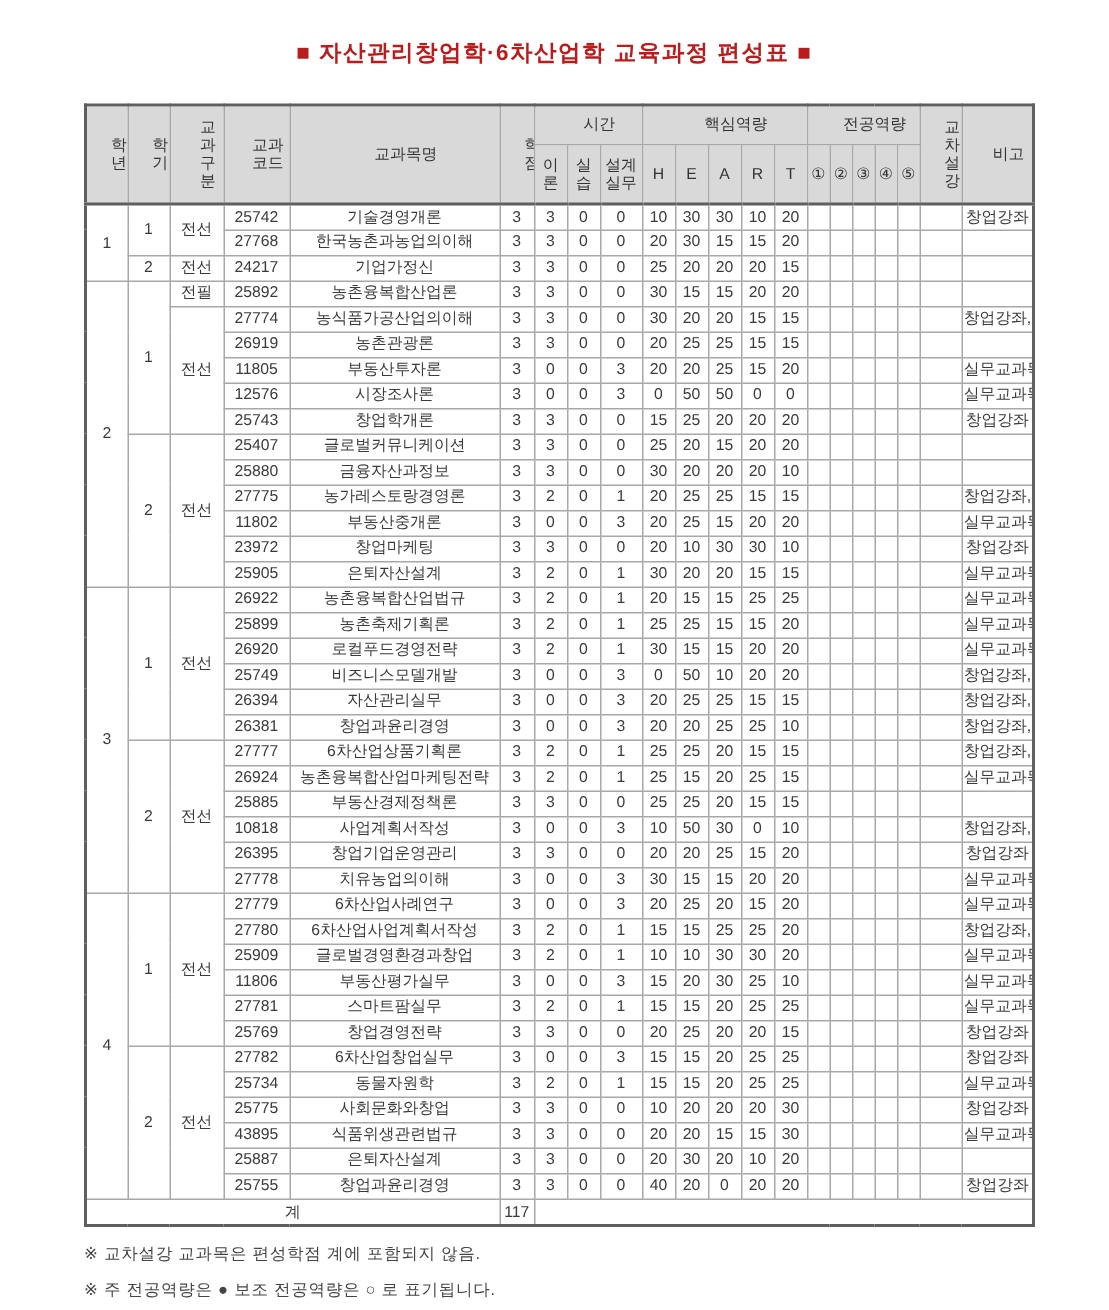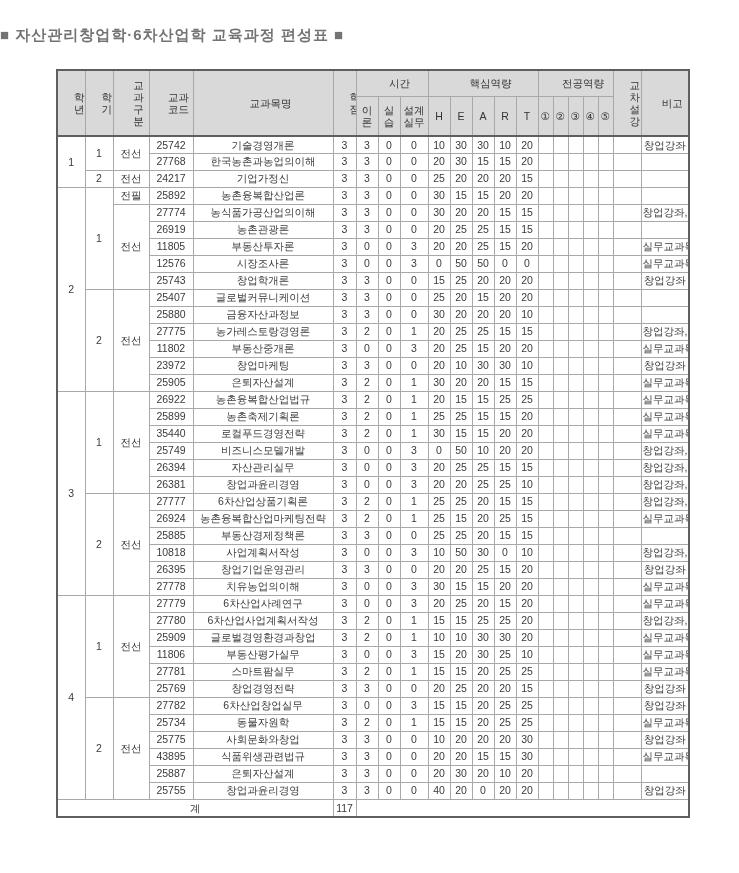--- a/index.html
+++ b/index.html
@@ -3,22 +3,22 @@
 <meta charset="utf-8">
 <style>
   * { box-sizing: border-box; }
   html,body { margin:0; padding:0; background:#ffffff; }
   body {
     width:739px; height:873px;
     font-family:"Liberation Sans","DejaVu Sans",sans-serif;
     color:#3a3a3a;
   }
   .title {
-    text-align:left; font-weight:bold; font-size:15px;
-    letter-spacing:1px; color:#737373; padding-top:26px;
+    text-align:center; font-weight:bold; font-size:15px;
+    letter-spacing:1px; color:#b91c1c; padding-top:26px;
   }
   table.curriculum {
     border-collapse:collapse; table-layout:fixed;
     width:632px; margin:24px 0 0 56px;
     border:2px solid #5f5f5f;
   }
   table.curriculum th, table.curriculum td {
     border:1px solid #a8a8a8;
     font-size:10.5px; line-height:1.15;
     padding:0 1px; overflow:hidden;
@@ -452,21 +452,21 @@
         <td>20</td>
         <td></td>
         <td></td>
         <td></td>
         <td></td>
         <td></td>
         <td></td>
         <td class="left">실무교과목</td>
       </tr>
       <tr>
-        <td>35440</td>
+        <td>26920</td>
         <td class="left">로컬푸드경영전략</td>
         <td>3</td>
         <td>2</td>
         <td>0</td>
         <td>1</td>
         <td>30</td>
         <td>15</td>
         <td>15</td>
         <td>20</td>
         <td>20</td>
@@ -909,13 +909,15 @@
   <tfoot>
     <tr>
       <td colspan="5">계</td>
       <td>117</td>
       <td colspan="15"></td>
     </tr>
   </tfoot>
 </table>
 
 <div class="footnotes">
+  <div>※  교차설강 교과목은 편성학점 계에 포함되지 않음.</div>
+  <div>※  주 전공역량은 ● 보조 전공역량은 ○ 로 표기됩니다.</div>
 </div>
 
 </body></html>

